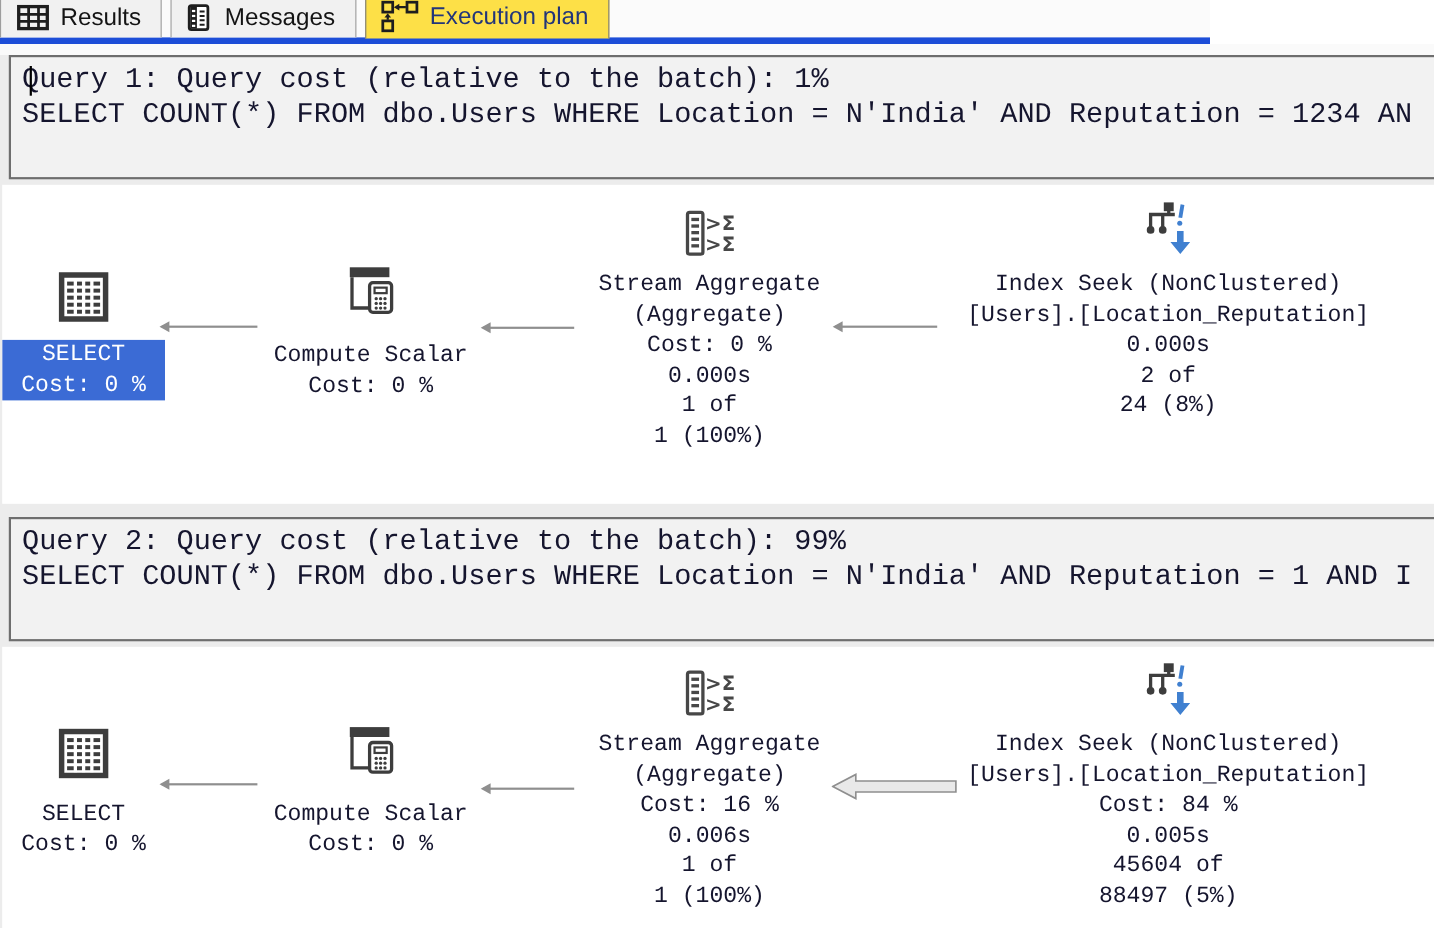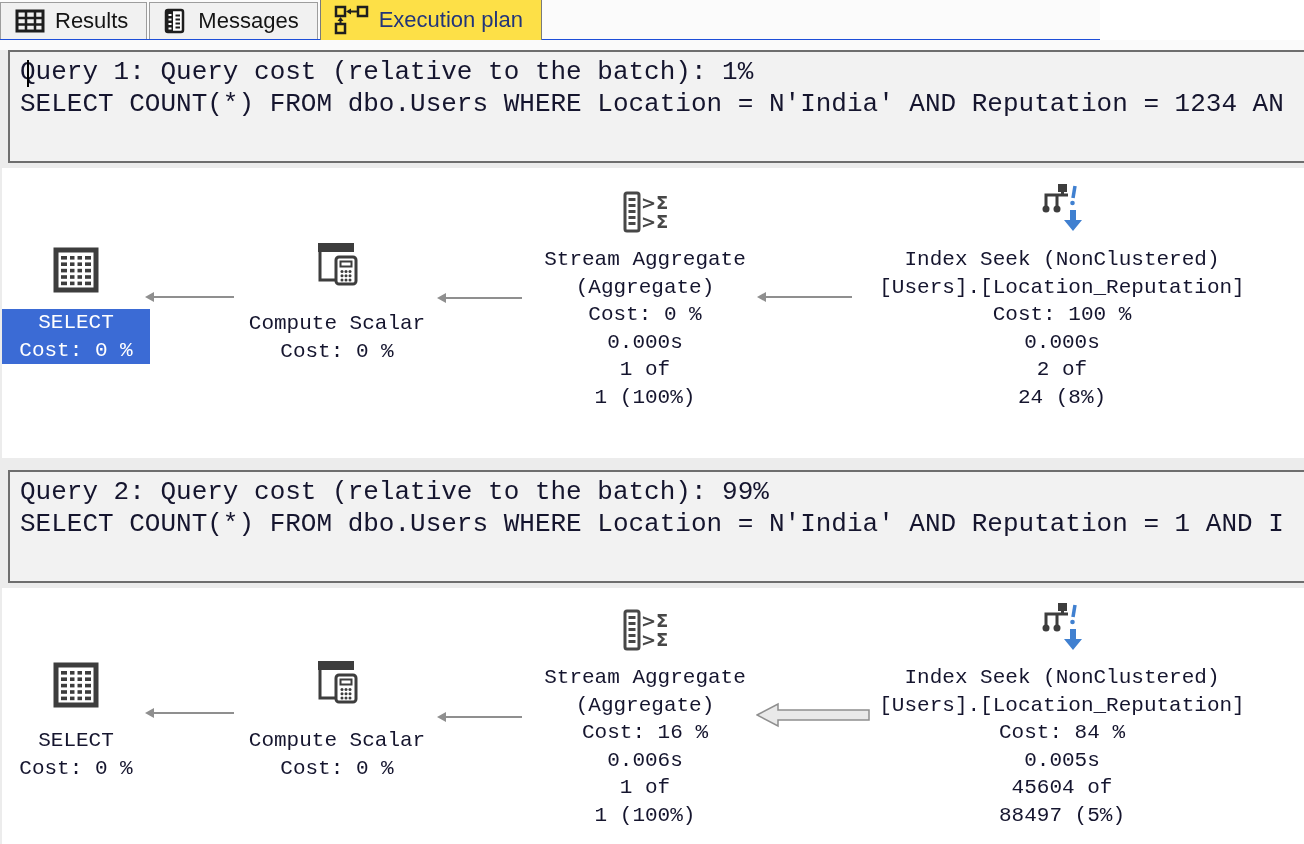--- a/index.html
+++ b/index.html
@@ -4,21 +4,21 @@
 <style>
   html,body { margin:0; padding:0; }
   body { width:1304px; height:844px; overflow:hidden;
          font-family:"Liberation Sans","DejaVu Sans",sans-serif; }
 
   .screen { position:relative; width:1304px; height:844px; background:#ffffff; overflow:hidden; }
 
   
   .tabbar { position:absolute; left:0; top:0; width:1100px; height:40px;
             display:flex; align-items:flex-end; background:#fbfbfb;
-            border-bottom:1px solid #1d4ed8; box-sizing:border-box; }
+            border-bottom:6px solid #1d4ed8; box-sizing:border-box;gap:6px; }
   .tab { display:flex; align-items:center; gap:10px; box-sizing:border-box;
          height:37px; padding:0 18px 0 14px; background:#f1f1f1;
          border:1px solid #9d9d9d; border-bottom:none; cursor:default;
          font-size:22px; color:#141414; position:relative; }
   .tab + .tab { margin-left:2px;padding-left:12px; }
   .tab.active { height:41px; background:#fde047; border-color:#7a7a7a;
                 margin-bottom:-1px; z-index:2; color:#22357a; }
   .tab .ticon { flex:0 0 auto; }
 
   
@@ -183,21 +183,20 @@
           <circle cx="19" cy="26" r="3.5" fill="#3d3d3d"></circle>
           <path d="M8 26 V12 H30 M19 26 V12 M24.5 12 V6" fill="none" stroke="#3d3d3d" stroke-width="3"></path>
           <rect x="20" y="1" width="9" height="8" fill="#3d3d3d"></rect>
           <path d="M37 3 L35 15" stroke="#4080d0" stroke-width="3.5" fill="none"></path>
           <circle cx="34.5" cy="20" r="2.3" fill="#4080d0"></circle>
           <polygon points="32,27 38,27 38,37 44,37 35,48 26,37 32,37" fill="#4080d0"></polygon>
         </svg>
         <div class="nlines">
           <div class="nline">Index Seek (NonClustered)</div>
           <div class="nline">[Users].[Location_Reputation]</div>
-          <div class="nline">Cost: 100 %</div>
           <div class="nline">0.000s</div>
           <div class="nline">2 of</div>
           <div class="nline">24 (8%)</div>
         </div>
       </div>
 
       <div class="thin-arrow" style="left:145px; top:128px; width:87px;"></div>
       <div class="thin-arrow" style="left:437px; top:129px; width:83px;"></div>
       <div class="thin-arrow" style="left:757px; top:128px; width:93px;"></div>
     </div>

